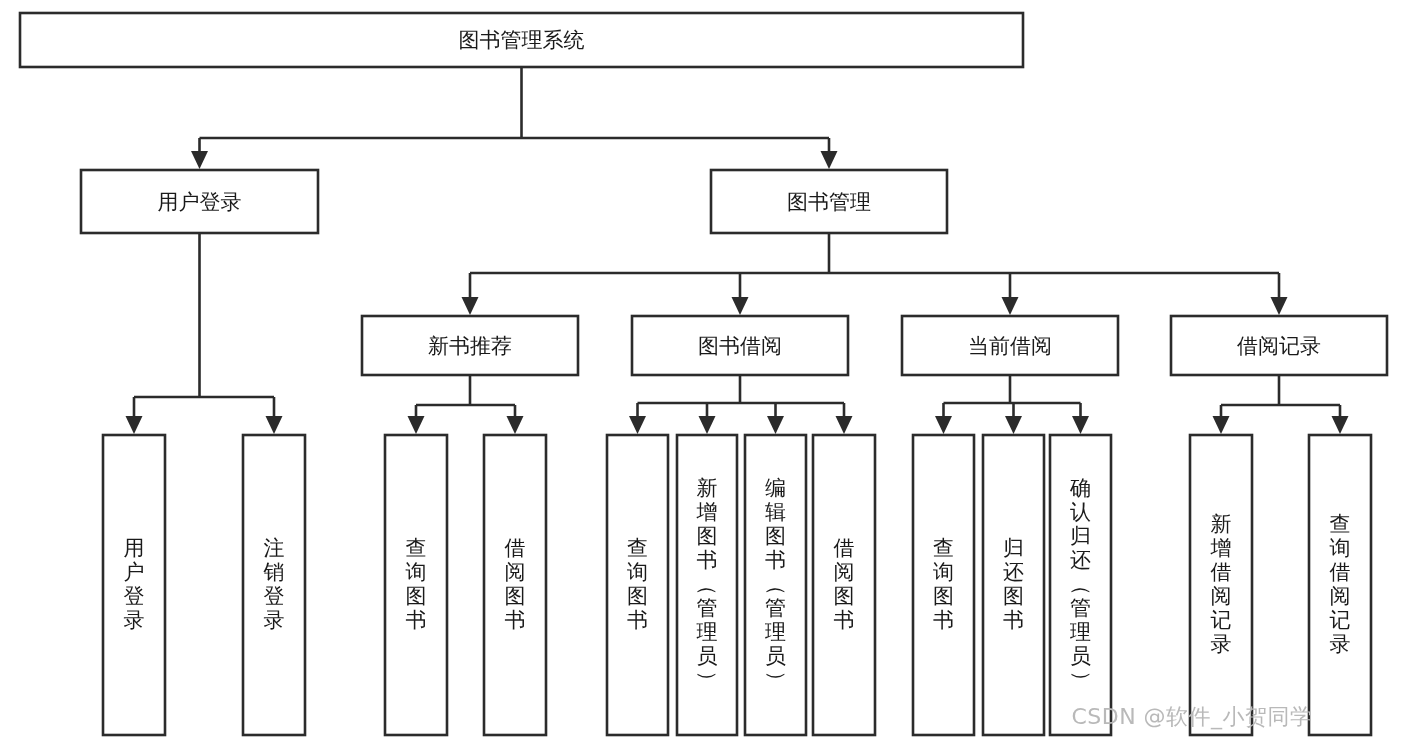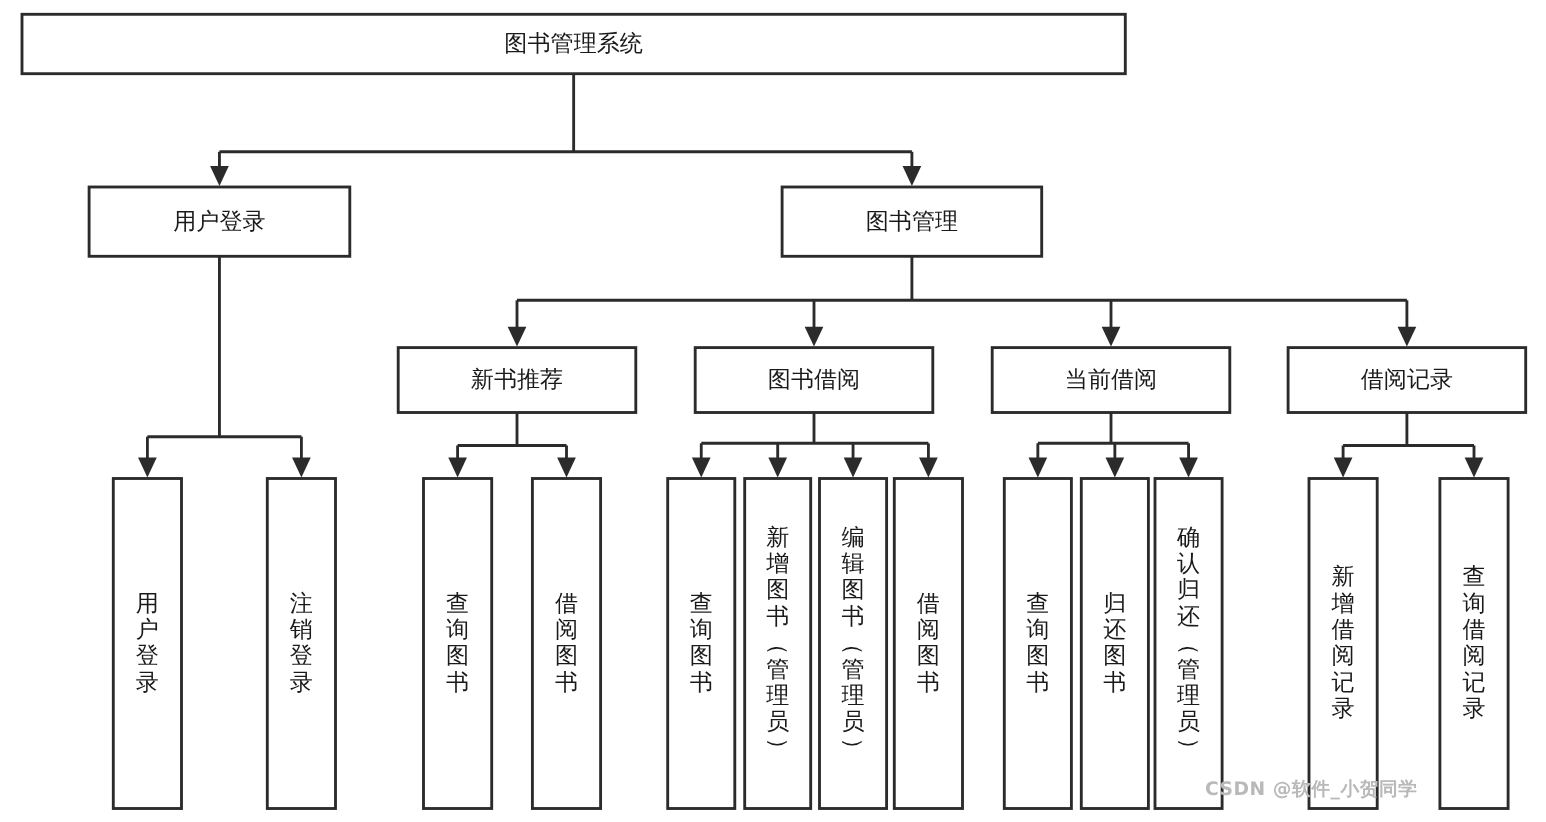--- a/index.html
+++ b/index.html
@@ -54,26 +54,25 @@
   .node-label-vertical {
     font-family: "DejaVu Sans", "Liberation Sans", sans-serif;
     fill: #1a1a1a;
     font-size: 21px;
     text-anchor: middle;
     white-space: pre;
   }
   .watermark {
     position: absolute;
     font-family: "DejaVu Sans", "Liberation Sans", sans-serif;
-    font-size: 17px;
+    font-size: 22px;
     color: #b9b9b9;
     letter-spacing: 0.5px;
     white-space: nowrap;
     pointer-events: none;
-    font-weight: bold;
   }
 </style>
 </head>
 <body>
 
 <div id="diagram-root">
   <svg id="diagram-svg" viewBox="0 0 1405 747">
     <g id="edges-layer">
         <g>
           <line x1="521.5" y1="67" x2="521.5" y2="138" class="connector"></line>

